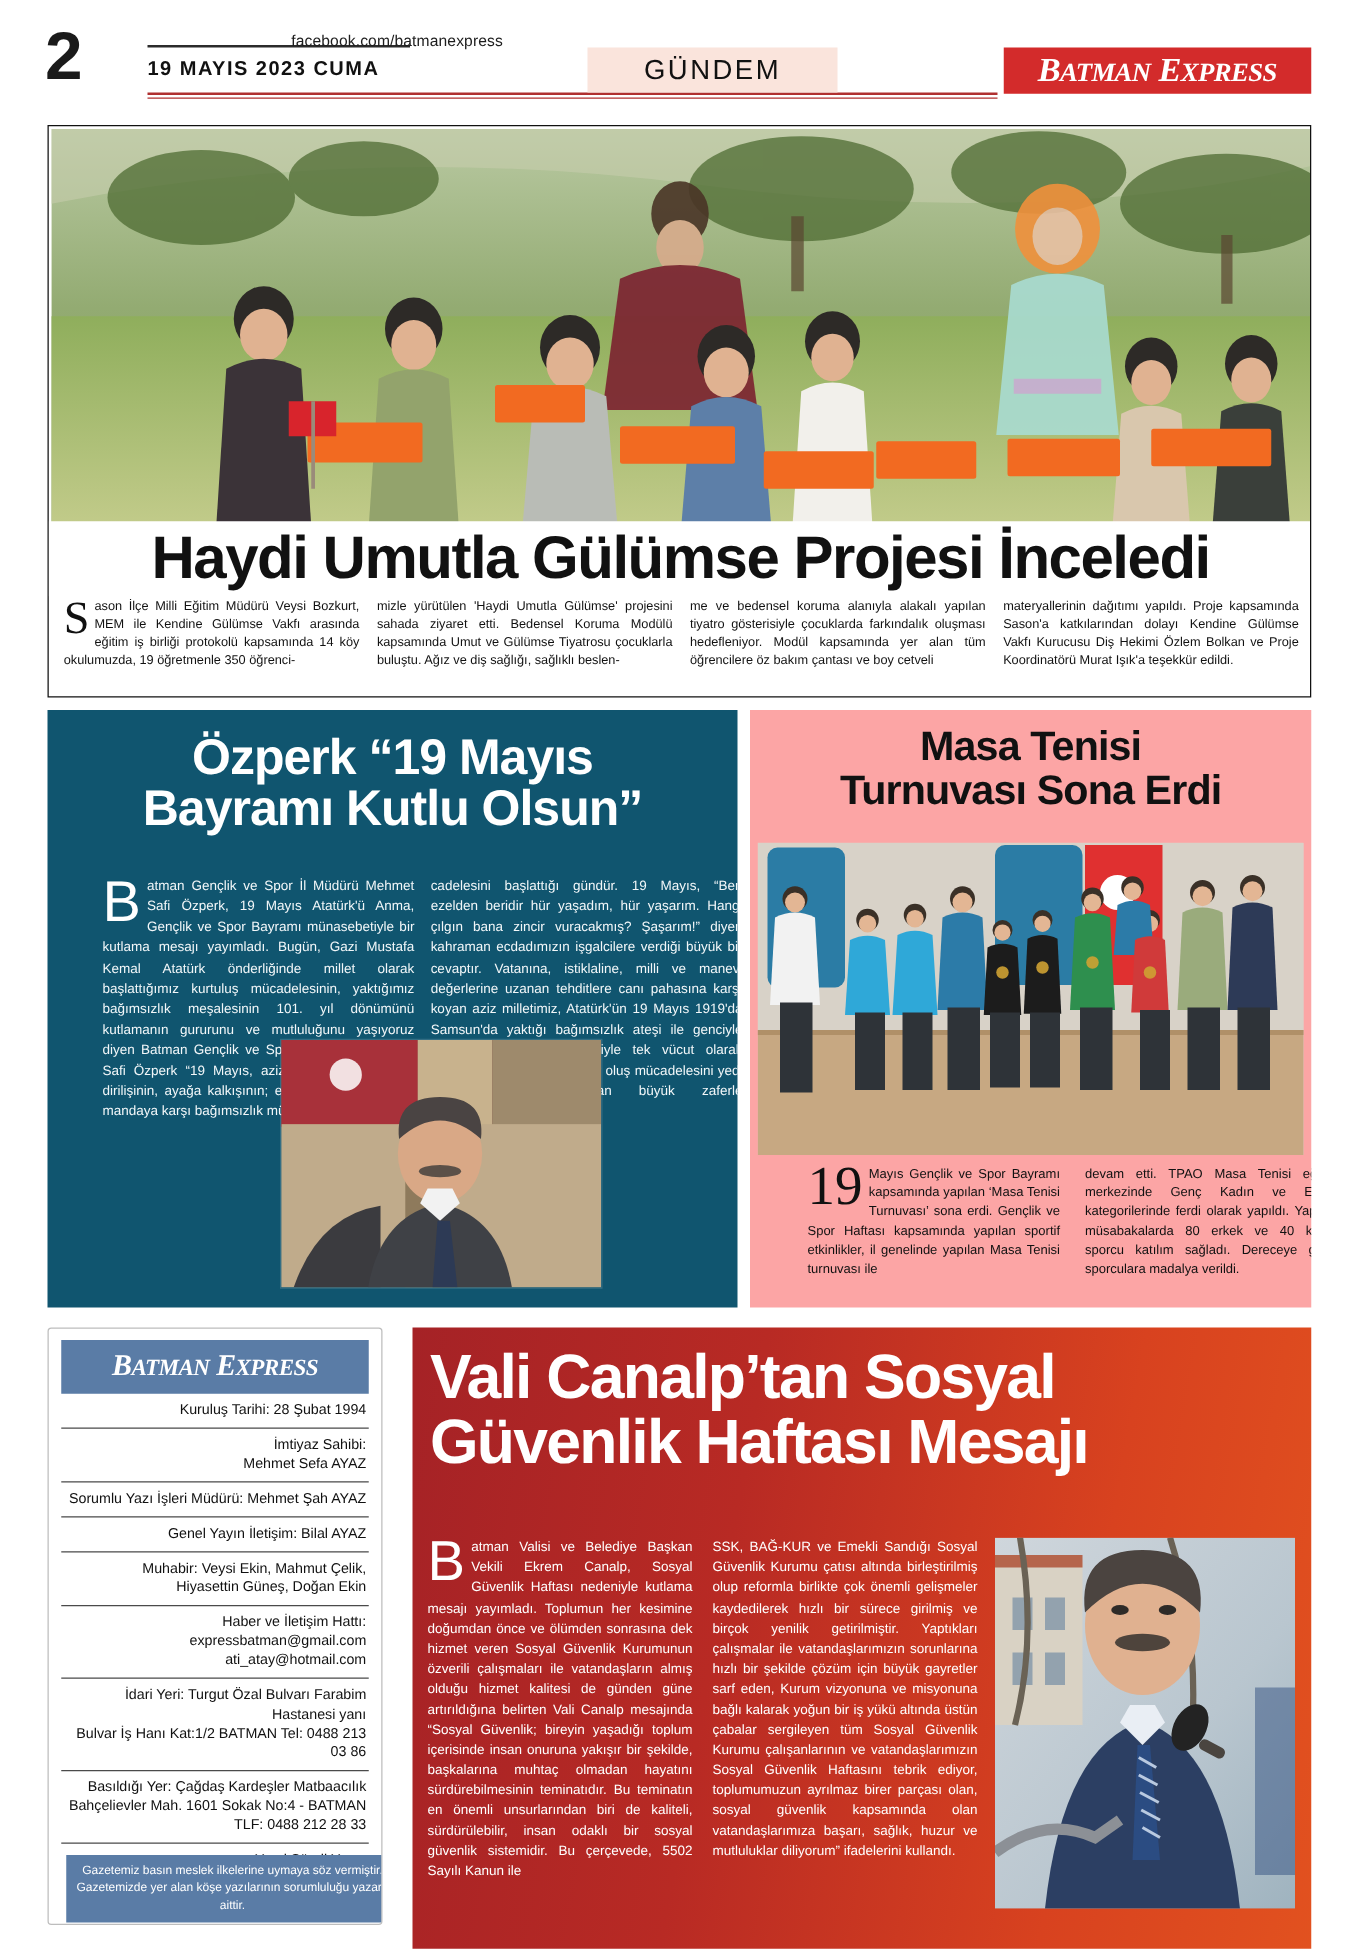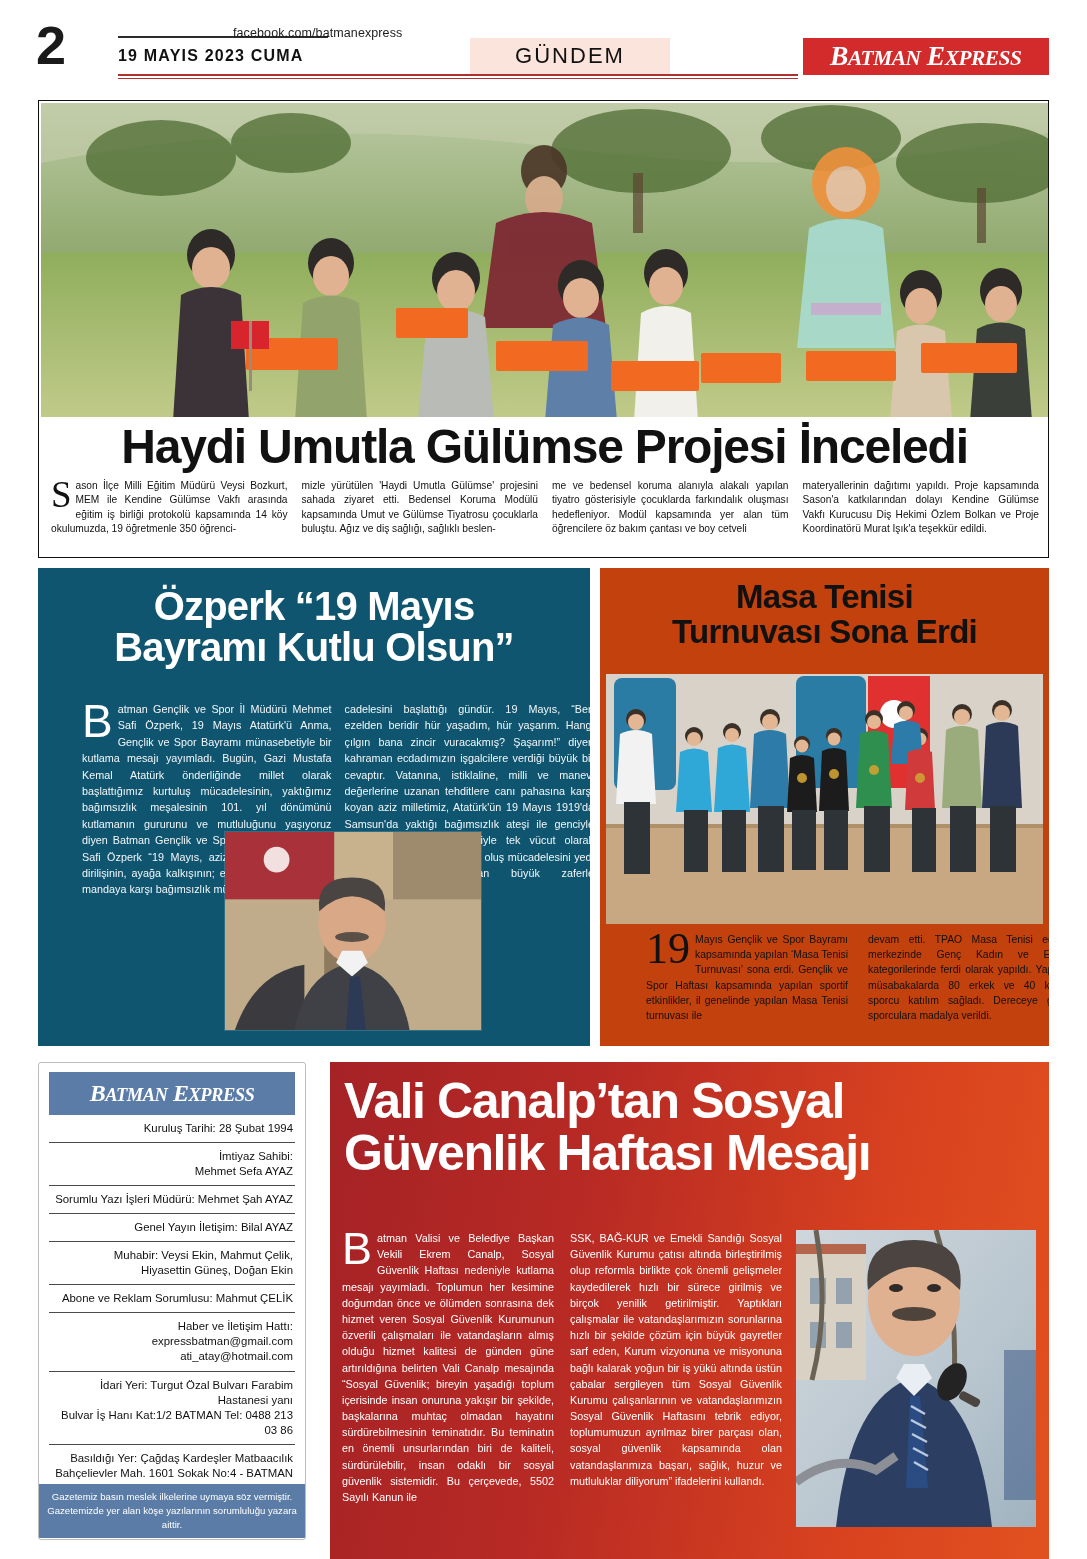--- a/index.html
+++ b/index.html
@@ -88,21 +88,21 @@
     float:left; font-size:46px; line-height:36px; font-weight:400; padding:2px 5px 0 0;
     font-family:"Liberation Sans", sans-serif; color:#fff;
   }
   .oz-photo {
     position:absolute; left:186px; top:263px; width:258px; height:200px;
     overflow:hidden; border:1px solid rgba(255,255,255,.15);
   }
 
   
   .masa { position:absolute; left:600px; top:568px; width:449px; height:478px;
-          background:#c2410c; overflow:hidden; }
+          background:#fca5a5; overflow:hidden; }
   .masa-head { padding:12px 6px 4px 6px; text-align:center; }
   .masa-head h2 { font-size:33px; font-weight:bold; color:#111; line-height:1.06;
                   letter-spacing:-.7px; }
   .masa-photo { position:absolute; left:6px; top:106px; width:437px; height:250px;
                 overflow:hidden; }
   .masa-body { position:absolute; left:14px; top:364px; width:424px; height:108px;
                display:flex; gap:20px;margin-left:32px; }
   .masa-col { width:205px; font-size:10.4px; line-height:1.46; color:#111;
               text-align:justify; }
   .masa-dropcap {
@@ -117,21 +117,21 @@
               display:flex; align-items:center; justify-content:center; overflow:hidden; }
   .col-logo span { color:#fff; font-size:24px; font-weight:bold; font-style:italic;
                    font-family:"Liberation Serif", serif; letter-spacing:-.5px; }
   .col-logo span .sm { font-size:18.5px; }
   .col-rows { padding:0 10px; }
   .col-row { text-align:right; font-size:11.4px; color:#111; line-height:1.32;
              padding:6px 2px; border-bottom:1px solid #4a4a4a; }
   .col-row:last-of-type { border-bottom:none; }
   .col-row.nb { border-bottom:none; }
   .col-footer {
-    position:absolute; left:0; bottom:1px; width:266px; background:#5a7ca6;
+    position:absolute; left:14px; bottom:1px; width:266px; background:#5a7ca6;
     color:#fff; font-size:9.6px; line-height:1.45; text-align:center; padding:6px 8px;
   }
 
   
   .vali { position:absolute; left:330px; top:1062px; width:719px; height:554px;
           background:linear-gradient(100deg,#a52226 0%,#b82a24 35%,#d8421f 72%,#e2521f 100%);
           overflow:hidden; }
   .vali-head { padding:14px 12px 4px 14px; }
   .vali-head h2 { color:#fff; font-size:50px; font-weight:bold; line-height:1.03;
                   letter-spacing:-1.4px; }
@@ -385,21 +385,20 @@
       <span>B<span class="sm">ATMAN</span> E<span class="sm">XPRESS</span></span>
     </div>
     <div class="col-rows">
       <div class="col-row">Kuruluş Tarihi: 28 Şubat 1994</div>
       <div class="col-row" style="white-space:pre-line">İmtiyaz Sahibi:
 Mehmet Sefa AYAZ</div>
       <div class="col-row">Sorumlu Yazı İşleri Müdürü: Mehmet Şah AYAZ</div>
       <div class="col-row">Genel Yayın İletişim: Bilal AYAZ</div>
       <div class="col-row" style="white-space:pre-line">Muhabir: Veysi Ekin, Mahmut Çelik,
 Hiyasettin Güneş, Doğan Ekin</div>
-      <div class="col-row">Abone ve Reklam Sorumlusu: Mahmut ÇELİK</div>
       <div class="col-row" style="white-space:pre-line">Haber ve İletişim Hattı:
 expressbatman@gmail.com
 ati_atay@hotmail.com</div>
       <div class="col-row" style="white-space:pre-line">İdari Yeri: Turgut Özal Bulvarı Farabim Hastanesi yanı
 Bulvar İş Hanı Kat:1/2 BATMAN Tel: 0488 213 03 86</div>
       <div class="col-row" style="white-space:pre-line">Basıldığı Yer: Çağdaş Kardeşler Matbaacılık
 Bahçelievler Mah. 1601 Sokak No:4  -  BATMAN
 TLF: 0488 212 28 33</div>
       <div class="col-row nb">Yerel Süreli Yayın</div>
     </div>

